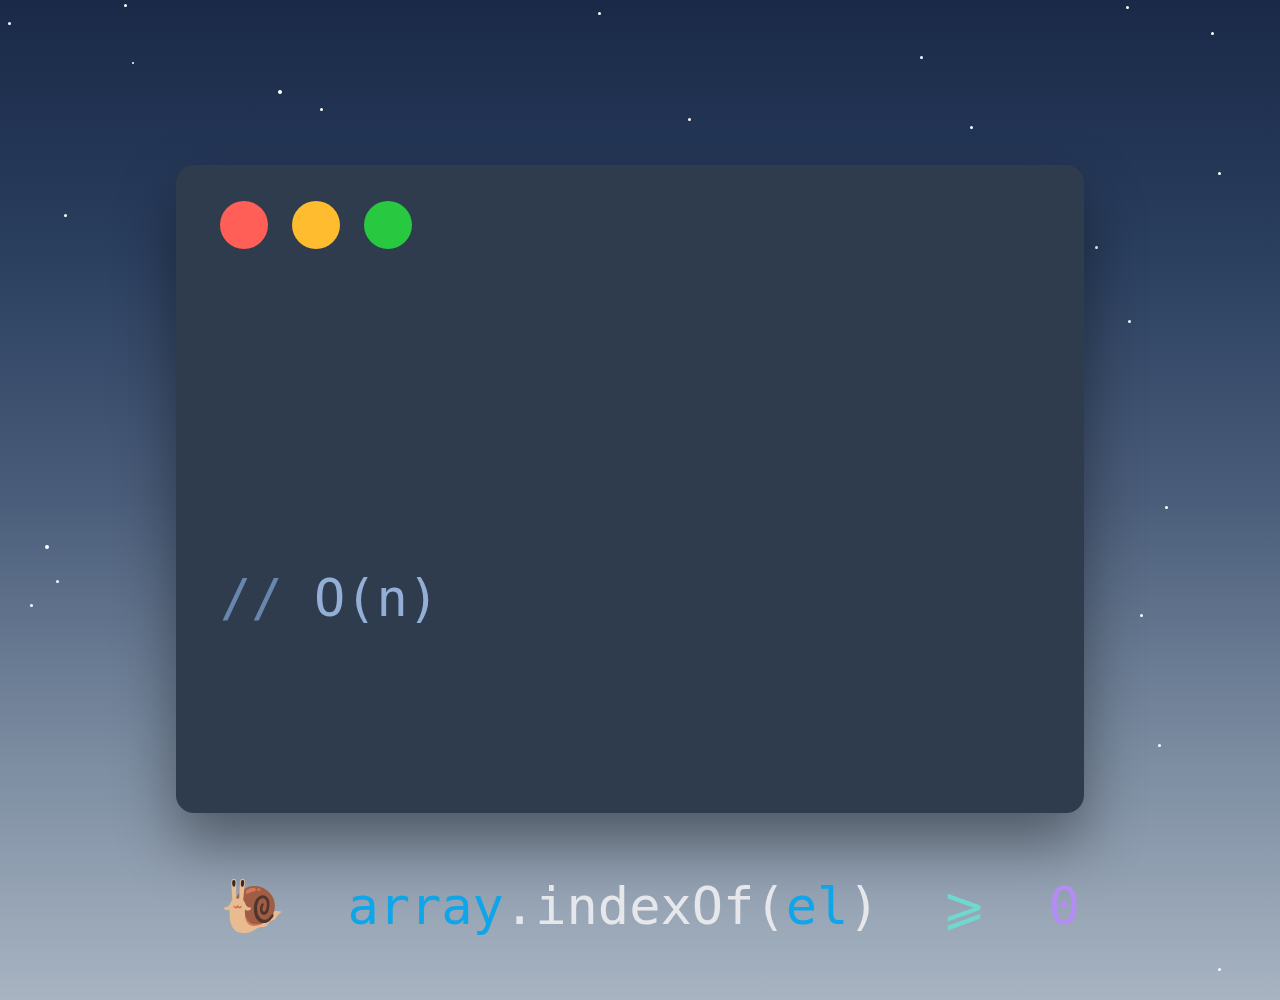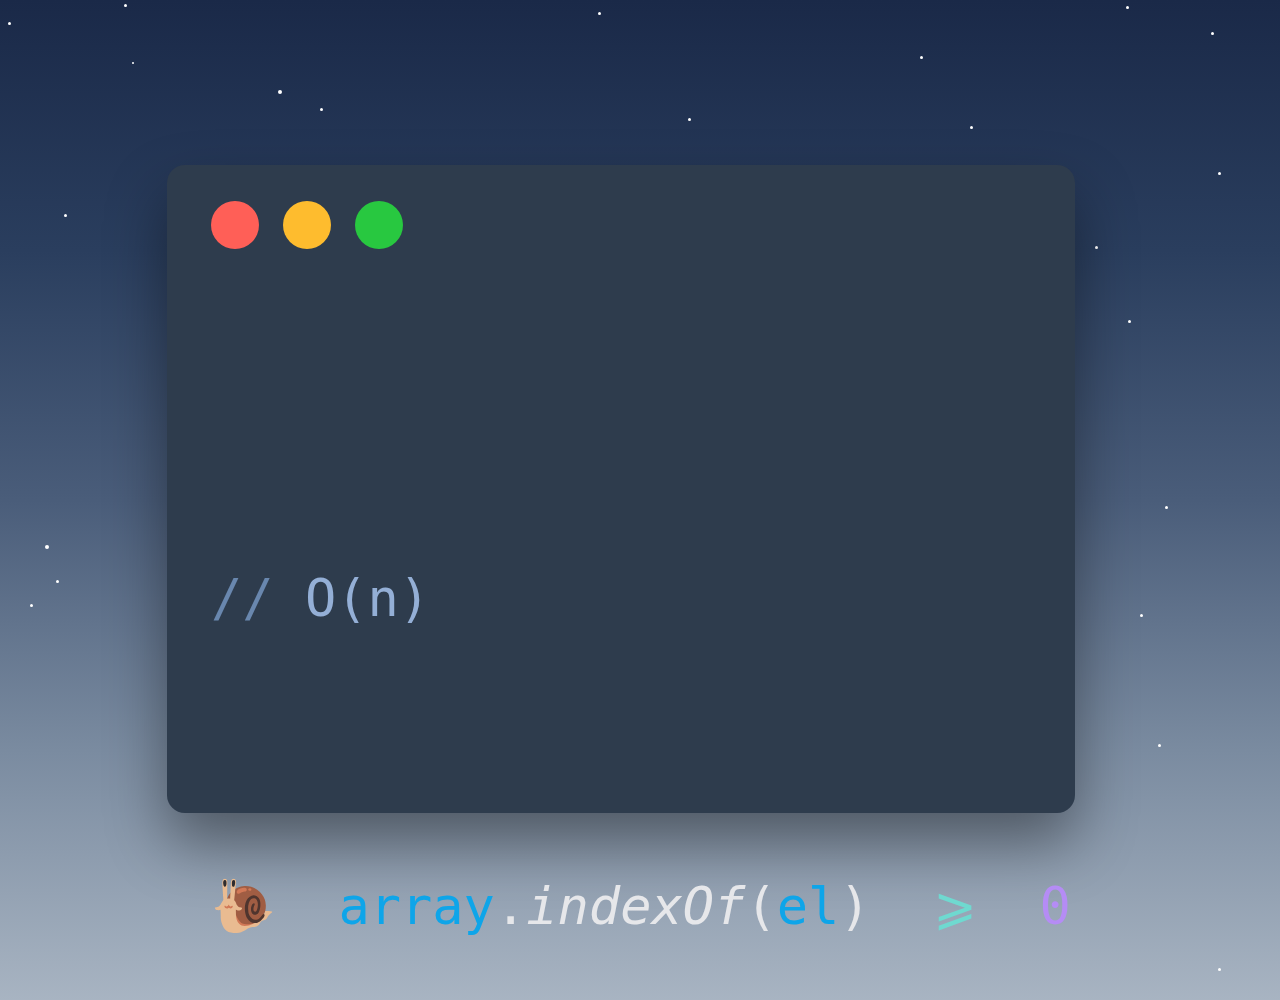--- a/index.html
+++ b/index.html
@@ -19,21 +19,21 @@
 
     
     .star {
       position: absolute;
       background: #fff;
       border-radius: 50%;
     }
 
     .code-window {
       position: absolute;
-      left: 167px;
+      left: 176px;
       top: 165px;
       width: 908px;
       height: 648px;
       background: #2e3c4d;
       border-radius: 18px;
       box-shadow: 0 30px 60px rgba(0,0,0,0.4);
       padding: 36px 44px;
     }
 
     .traffic-lights {
@@ -56,21 +56,21 @@
       font-size: 52px;
       line-height: 1.48;
       white-space: pre;
       font-weight: 400;
     }
 
     .comment-slash { color: #6987ae; }
     .comment-text { color: #94afd6; }
     .ident { color: #0ea5e9; }
     .punct { color: #e6e7ea; }
-    .method { color: #e6e7ea; font-style: italic; }
+    .method { color: #e6e7ea; }
     .operator { color: #6fd9d0; font-weight: 500; }
     .number { color: #b58cf5; }
     .emoji { font-family: "Apple Color Emoji", "Segoe UI Emoji", sans-serif; }
   </style>
 </head>
 <body>
 
 <div id="stars-layer">
     <div class="star" style="left: 8px; top: 22px; width: 3px; height: 3px;"></div>
     <div class="star" style="left: 124px; top: 4px; width: 3px; height: 3px;"></div>

